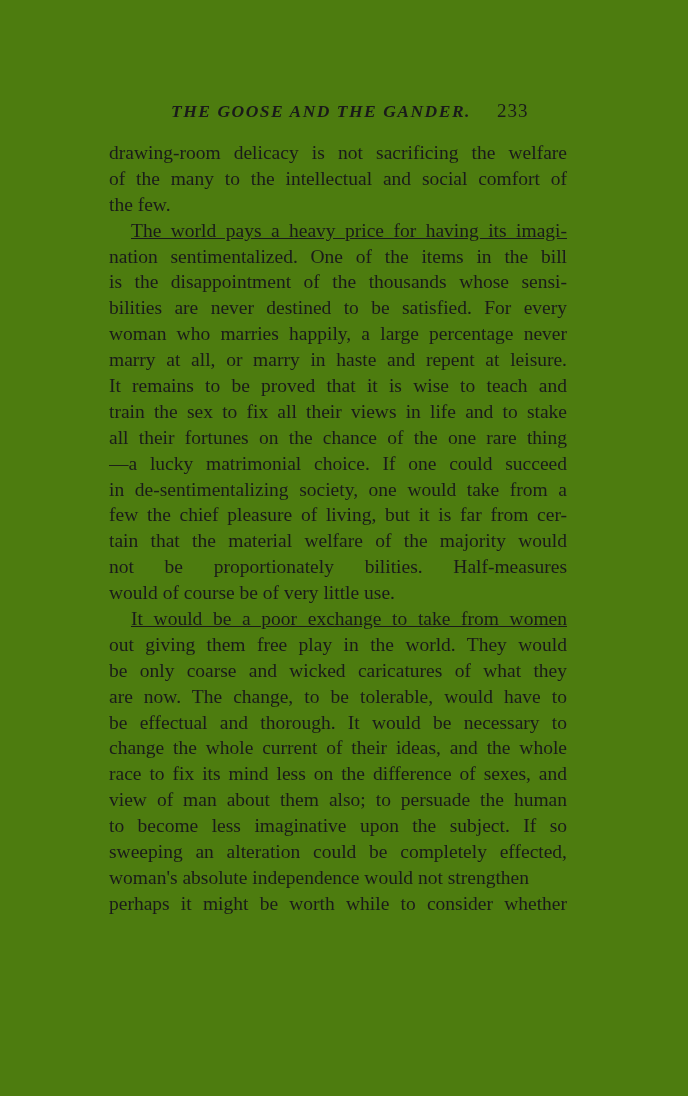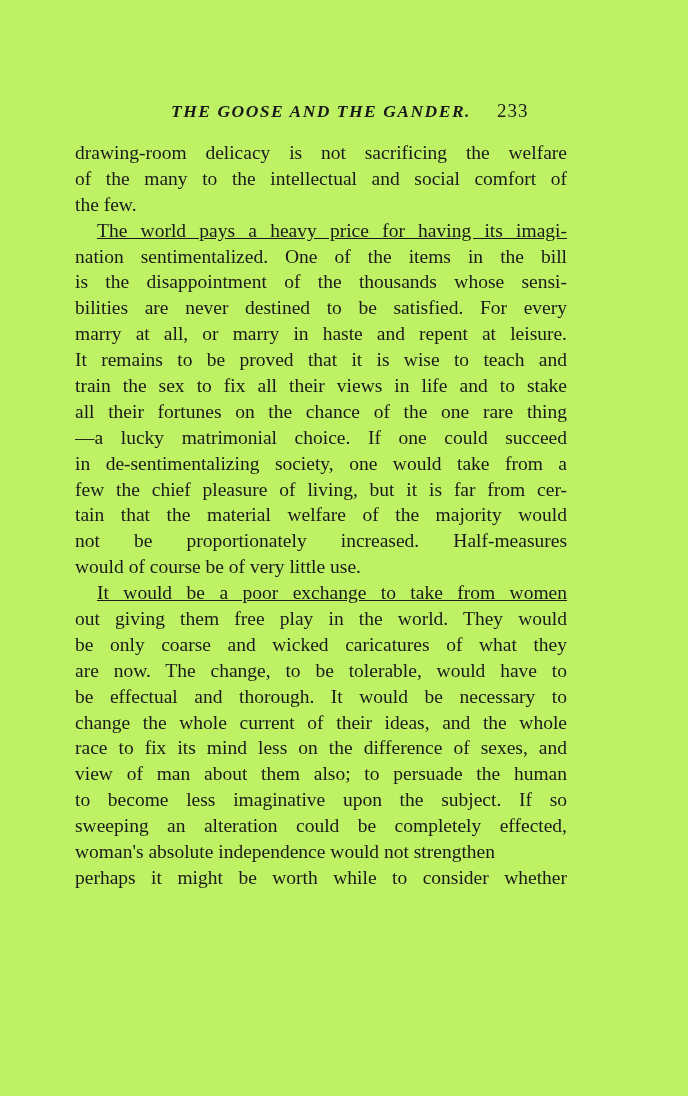--- a/index.html
+++ b/index.html
@@ -5,21 +5,21 @@
   html, body {
     margin: 0;
     padding: 0;
     background: #e8e8e8;
   }
   .page {
     position: relative;
     width: 688px;
     height: 1096px;
     margin: 0 auto;
-    background: #bef264;
+    background: #4d7c0f;
     overflow: hidden;
     font-family: "Liberation Serif", "DejaVu Serif", serif;
     color: #1a1a1a;
   }
   .running-head {
     position: absolute;
     top: 100px;
     left: 75px;
     width: 492px;
     display: flex;
@@ -51,20 +51,21 @@
     margin: 0;
     padding: 0;
   }
   .line {
     line-height: 25.9px;
     height: 25.9px;
     white-space: nowrap;
     text-align: justify;
     text-align-last: justify;
     overflow: hidden;
+    margin-left: 34px;
   }
   .line.last {
     text-align-last: left;
   }
   .line.indent {
     text-indent: 22px;
     text-decoration: underline;
   }
 </style>
 </head>
@@ -79,29 +80,30 @@
       <div class="para">
         <div class="line">drawing-room delicacy is not sacrificing the welfare</div>
         <div class="line">of the many to the intellectual and social comfort of</div>
         <div class="line last">the few.</div>
       </div>
       <div class="para">
         <div class="line indent">The world pays a heavy price for having its imagi-</div>
         <div class="line">nation sentimentalized.  One of the items in the bill</div>
         <div class="line">is the disappointment of the thousands whose sensi-</div>
         <div class="line">bilities are never destined to be satisfied.  For every</div>
+        <div class="line">woman who marries happily, a large percentage never</div>
         <div class="line">marry at all, or marry in haste and repent at leisure.</div>
         <div class="line">It remains to be proved that it is wise to teach and</div>
         <div class="line">train the sex to fix all their views in life and to stake</div>
         <div class="line">all their fortunes on the chance of the one rare thing</div>
         <div class="line">—a lucky matrimonial choice.  If one could succeed</div>
         <div class="line">in de-sentimentalizing society, one would take from a</div>
         <div class="line">few the chief pleasure of living, but it is far from cer-</div>
         <div class="line">tain that the material welfare of the majority would</div>
-        <div class="line">not be proportionately increased.  Half-measures</div>
+        <div class="line">not be proportionately bilities.  Half-measures</div>
         <div class="line last">would of course be of very little use.</div>
       </div>
       <div class="para">
         <div class="line indent">It would be a poor exchange to take from women</div>
         <div class="line">out giving them free play in the world.  They would</div>
         <div class="line">be only coarse and wicked caricatures of what they</div>
         <div class="line">are now.  The change, to be tolerable, would have to</div>
         <div class="line">be effectual and thorough.  It would be necessary to</div>
         <div class="line">change the whole current of their ideas, and the whole</div>
         <div class="line">race to fix its mind less on the difference of sexes, and</div>

